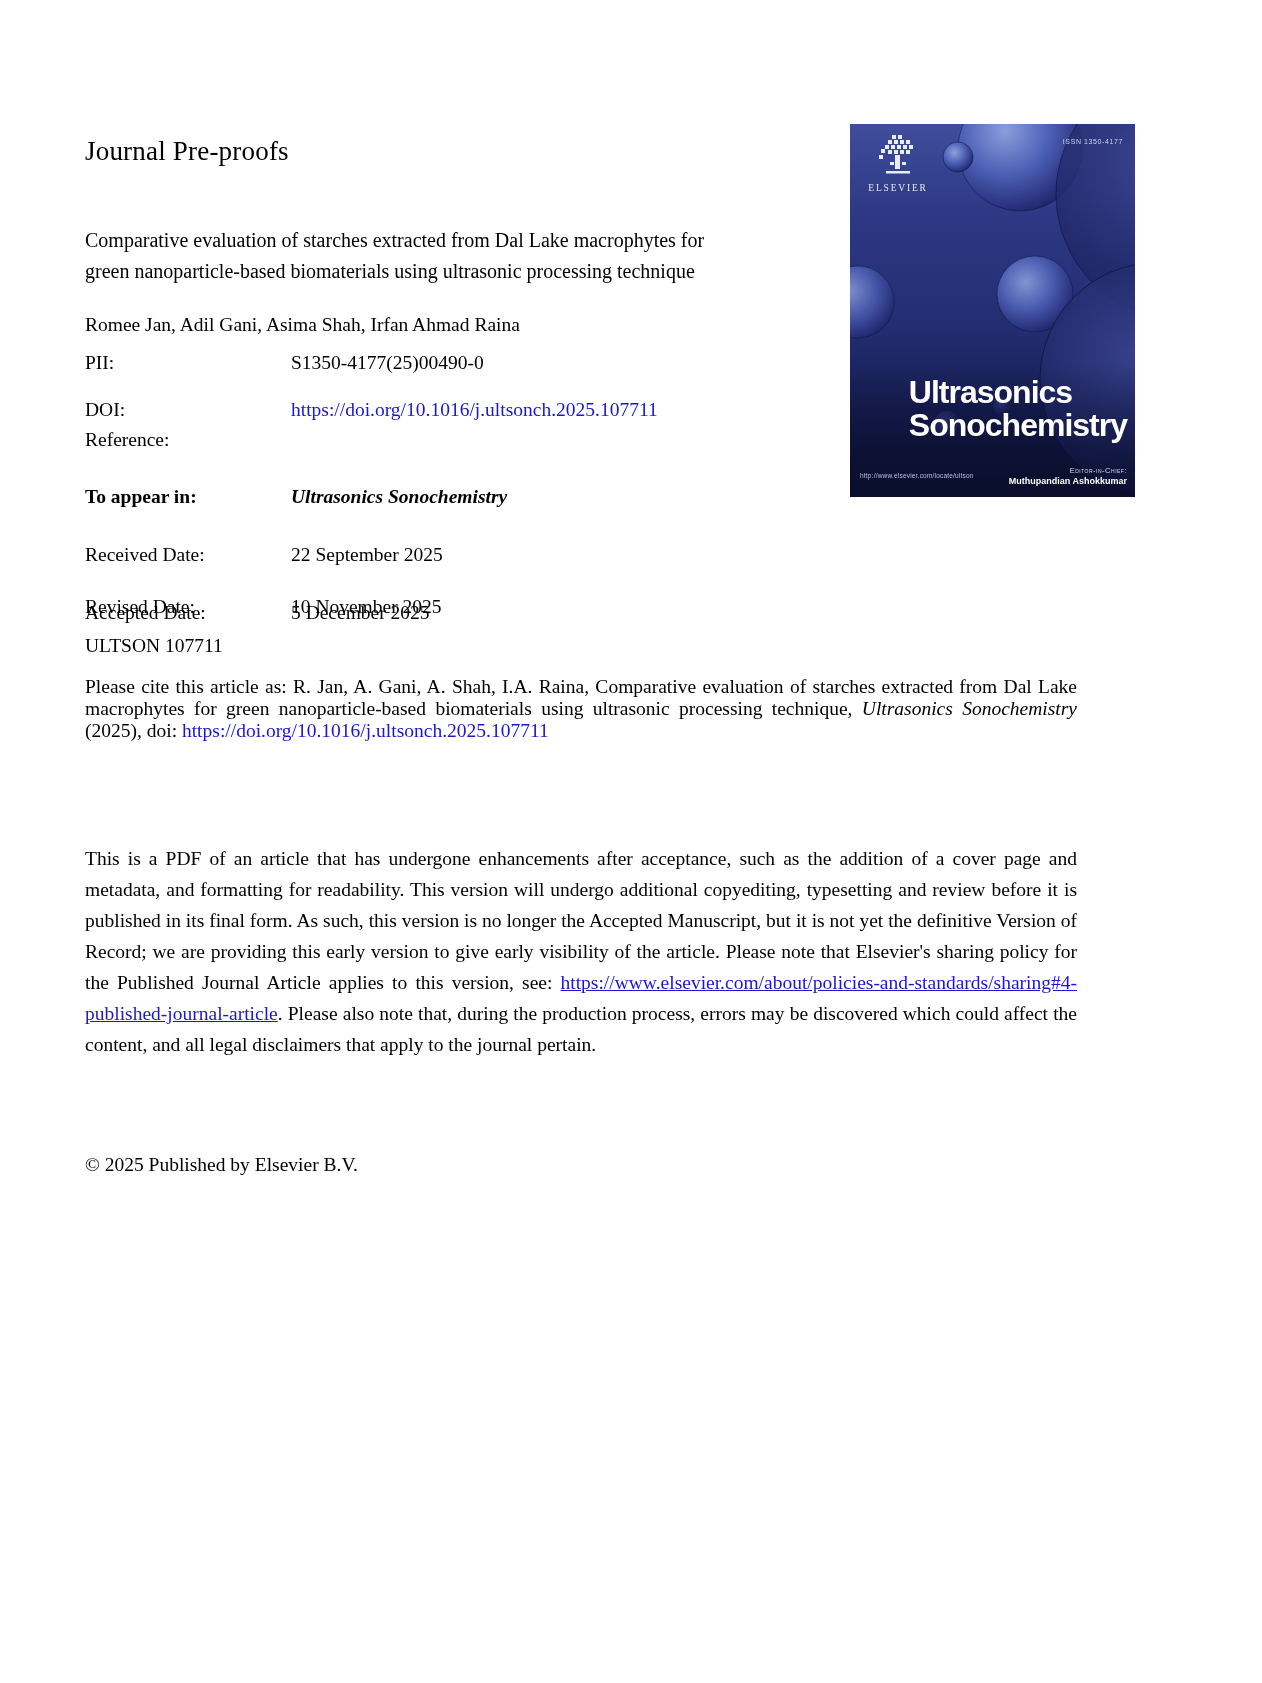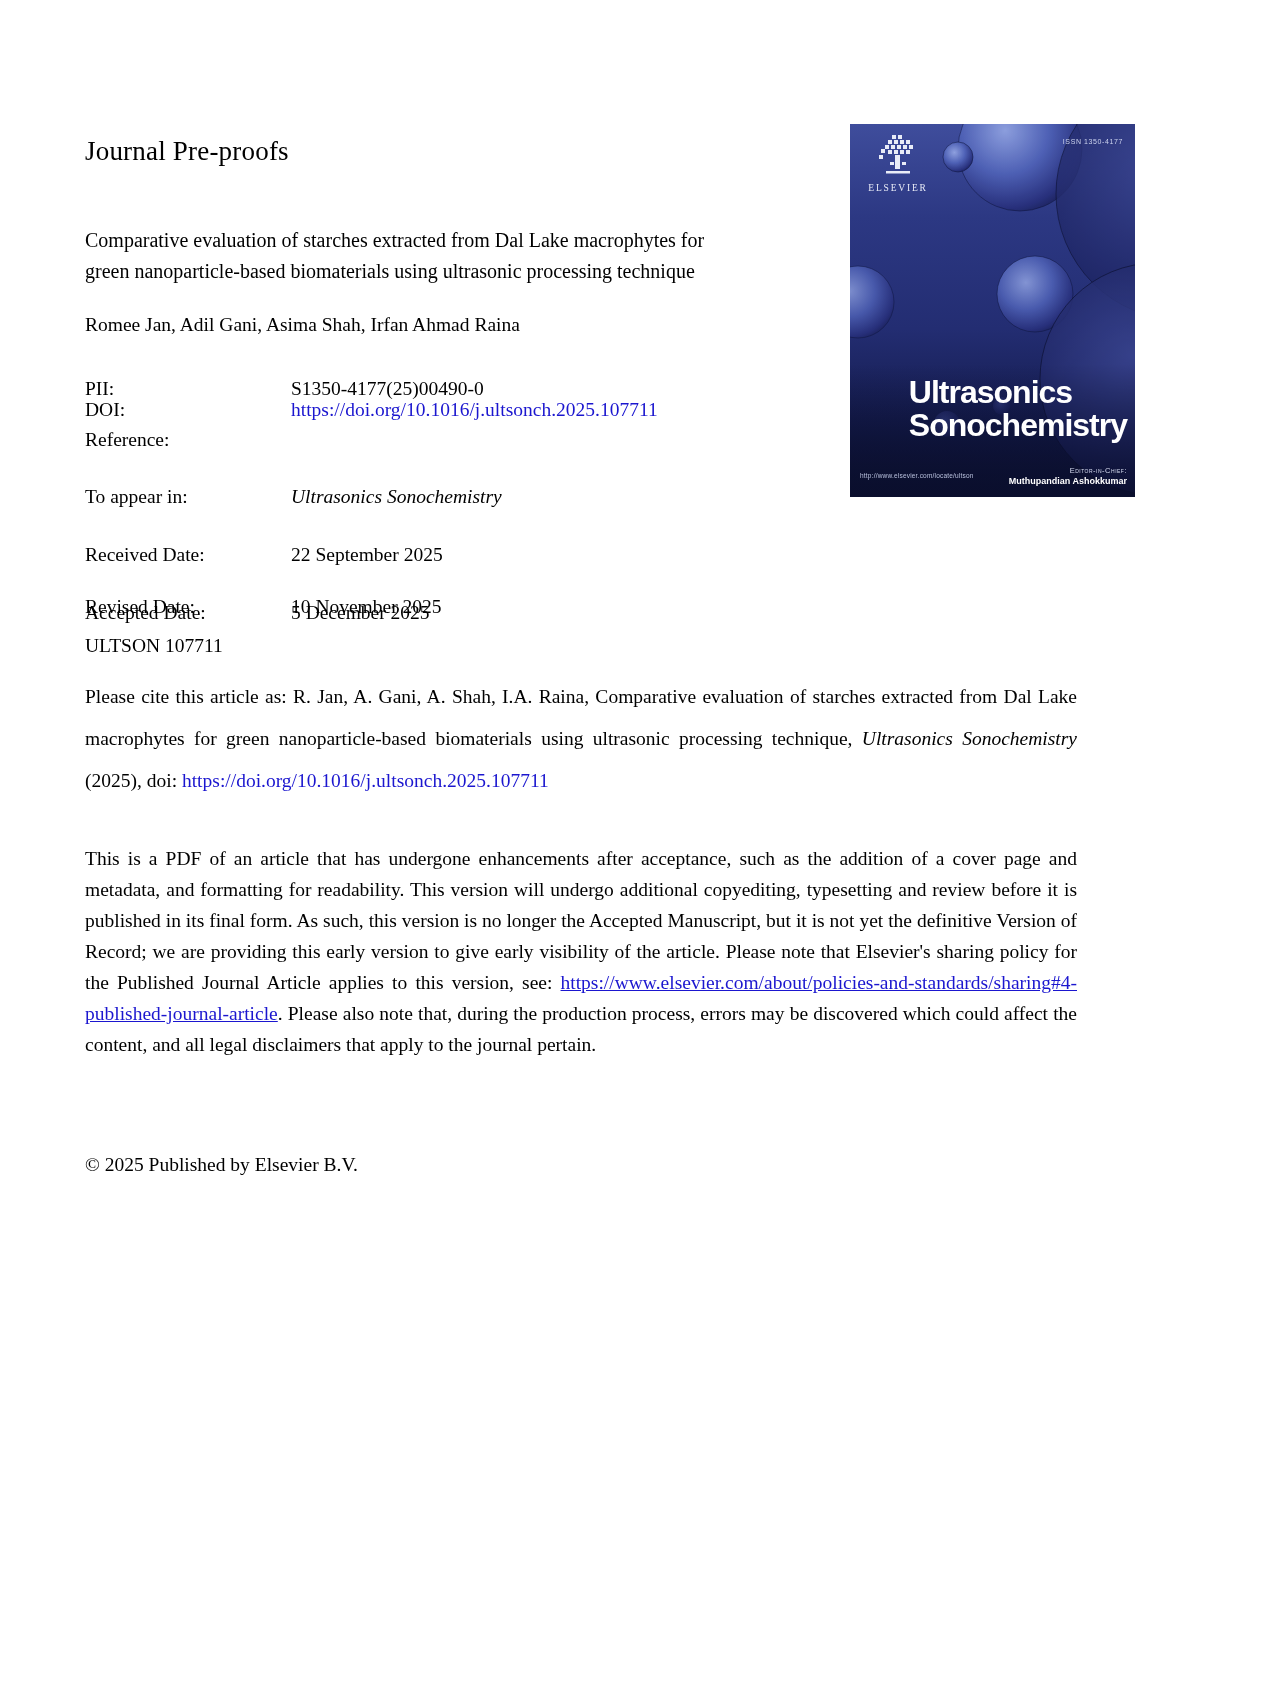--- a/index.html
+++ b/index.html
@@ -16,21 +16,21 @@
   .abs{position:absolute;}
   .header-title{font-size:27px;letter-spacing:0.2px;}
   .article-title{font-size:20px;line-height:31px;width:700px;}
   .authors{font-size:19.5px;}
   .meta-row{display:flex;font-size:19.5px;}
   .meta-label{width:206px;flex:0 0 206px;}
   .meta-value{white-space:nowrap;}
   .italic{font-style:italic;}
   .link{color:#1b16cf;cursor:pointer;}
   .u{text-decoration:underline;}
-  .para{width:992px;font-size:19.5px;line-height:42px;text-align:justify;}
+  .para{width:992px;font-size:19.5px;line-height:22px;text-align:justify;}
   .para2{width:992px;font-size:19.5px;line-height:31px;text-align:justify;}
   .copyright{font-size:19.5px;}
 
   
   .cover{
     width:285px;height:373px;
     overflow:hidden;
     font-family:"Liberation Sans", sans-serif;
   }
   .cover svg.bg{position:absolute;left:0;top:0;}
@@ -72,33 +72,33 @@
 
   <div class="abs header-title" style="left:85px;top:136px;">Journal Pre-proofs</div>
 
   <div class="abs article-title" style="left:85px;top:225px;">
     <div>Comparative evaluation of starches extracted from Dal Lake macrophytes for</div>
     <div>green nanoparticle-based biomaterials using ultrasonic processing technique</div>
   </div>
 
   <div class="abs authors" style="left:85px;top:314px;">Romee Jan, Adil Gani, Asima Shah, Irfan Ahmad Raina</div>
 
-  <div class="abs meta-row" style="left:85px;top:378px;">
+  <div class="abs meta-row" style="left:85px;top:352px;">
     <div class="meta-label">PII:</div>
     <div class="meta-value">S1350-4177(25)00490-0</div>
   </div>
   <div class="abs meta-row" style="left:85px;top:399px;">
     <div class="meta-label">DOI:</div>
     <a class="meta-value link">https://doi.org/10.1016/j.ultsonch.2025.107711</a>
   </div>
   <div class="abs meta-row" style="left:85px;top:429px;flex-direction:column;">
     <div class="meta-label">Reference:</div>
     <div class="meta-value">ULTSON 107711</div>
   </div>
-  <div class="abs meta-row" style="left:85px;top:486px;">
+  <div class="abs meta-row" style="left:85px;top:486px;font-weight:bold;">
     <div class="meta-label">To appear in:</div>
     <div class="meta-value italic">Ultrasonics Sonochemistry</div>
   </div>
   <div class="abs meta-row" style="left:85px;top:544px;">
     <div class="meta-label">Received Date:</div>
     <div class="meta-value">22 September 2025</div>
   </div>
   <div class="abs meta-row" style="left:85px;top:596px;">
     <div class="meta-label">Revised Date:</div>
     <div class="meta-value">10 November 2025</div>

